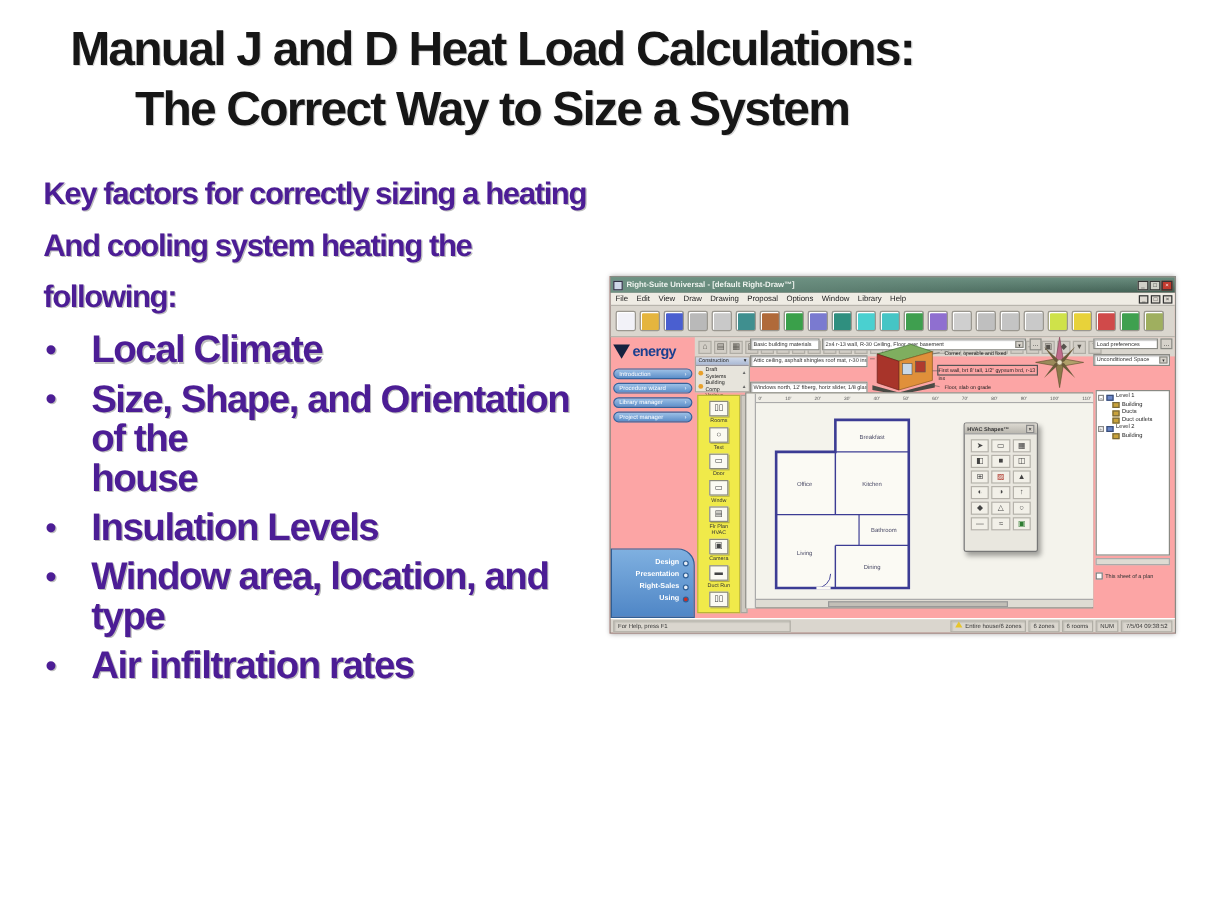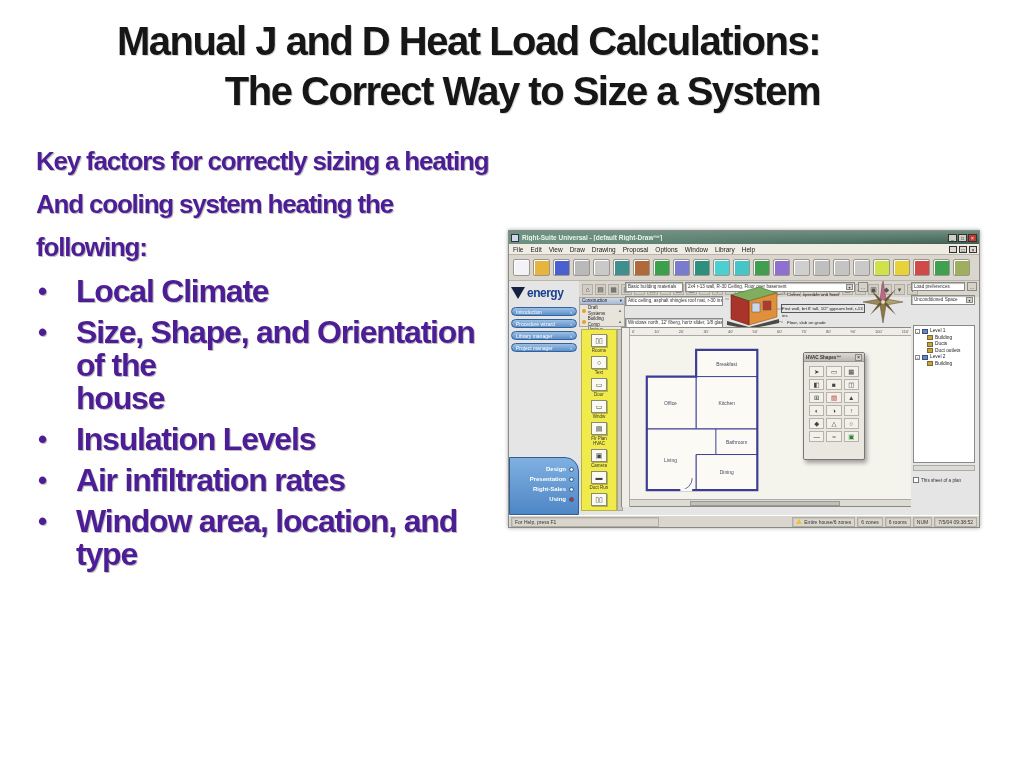--- a/index.html
+++ b/index.html
@@ -1,34 +1,34 @@
 <!DOCTYPE html>
 <html><head>
 <meta charset="utf-8">
 <style>
   html,body{margin:0;padding:0;}
   body{width:1024px;height:768px;background:#fff;position:relative;overflow:hidden;
        font-family:"Liberation Sans",sans-serif;}
 
   
-  .slide-title{position:absolute;left:0;top:16px;width:820px;text-align:right;
+  .slide-title{position:absolute;left:0;top:16px;width:820px;text-align:center;
     font-size:40px;font-weight:700;letter-spacing:-1.5px;color:#161616;line-height:50px;
     text-shadow:1px 1px 0 #d7d7d7;}
   .slide-body{position:absolute;left:36px;top:140px;width:470px;color:#4c1d95;
     font-weight:700;letter-spacing:-1.2px;}
   .intro-line{font-size:26px;line-height:43px;white-space:pre-line;
     text-shadow:1px 1px 0 #bdbdbd;}
   .bullet-list{margin-top:6px;}
   .bullet{position:relative;padding-left:40px;font-size:32px;line-height:33px;
     margin-bottom:8px;white-space:pre-line;text-shadow:1px 1px 0 #bdbdbd;}
   .bullet::before{content:"•";position:absolute;left:2px;top:0;font-size:26px;}
 
   
   .app{position:absolute;left:508px;top:230px;width:470px;height:296px;
-    background:#e5e5e5;border:1px solid #8a8a84;box-shadow:0 0 4px rgba(0,0,0,.35);
+    background:#fca5a5;border:1px solid #8a8a84;box-shadow:0 0 4px rgba(0,0,0,.35);
     font-family:"Liberation Sans",sans-serif;color:#222;}
   .app *{box-sizing:border-box;}
 
   .titlebar{position:absolute;left:0;top:0;width:100%;height:13px;
     background:linear-gradient(90deg,#6e9283,#44635617 ),linear-gradient(#6e9283,#3e5c50);
     display:flex;align-items:center;padding:0 2px;}
   .titlebar .app-ico{width:8px;height:8px;background:#cfd8e8;border:1px solid #334;margin-right:3px;}
   .titlebar .wt{flex:1;font-size:6.5px;color:#eef3ee;font-weight:700;white-space:nowrap;overflow:hidden;}
   .winbtn{width:9px;height:8px;margin-left:1px;border:1px solid #333;background:#cfcfc7;
     font-size:5px;line-height:6px;text-align:center;color:#222;}
@@ -164,22 +164,22 @@
 
 <div class="slide-body">
   <div class="intro-line">Key factors for correctly sizing a heating</div>
   <div class="intro-line">And cooling system heating the following:</div>
   <div class="bullet-list">
 
   <div class="bullet">Local Climate</div>
       <div class="bullet">Size, Shape, and Orientation of the
 house</div>
       <div class="bullet">Insulation Levels</div>
+      <div class="bullet">Window area, location, and type</div>
       <div class="bullet">Air infiltration rates</div>
-      <div class="bullet">Window area, location, and type</div>
     </div>
 </div>
 
 <div class="app">
 
   <div class="titlebar">
     <span class="app-ico"></span>
     <span class="wt">Right-Suite Universal - [default Right-Draw™]</span>
     <span class="winbtn">_</span>
     <span class="winbtn">□</span>

